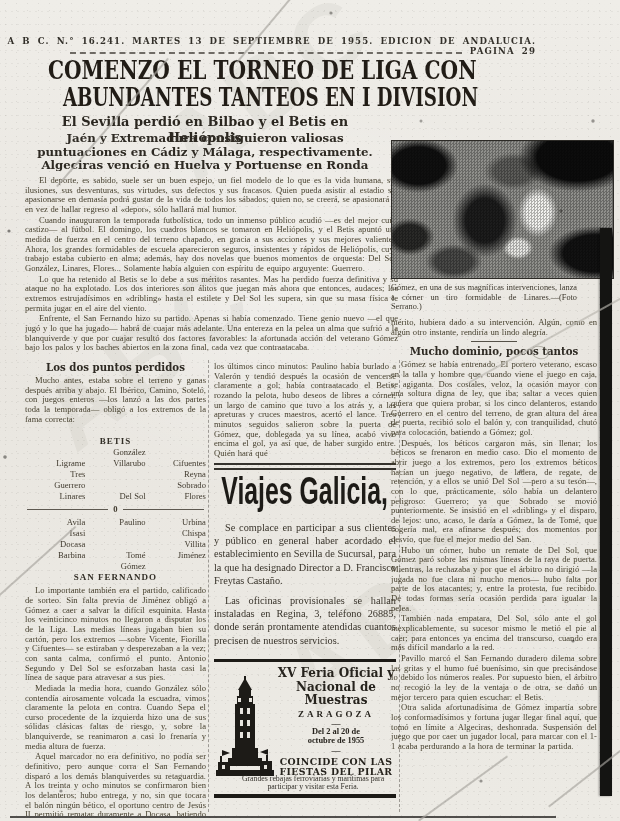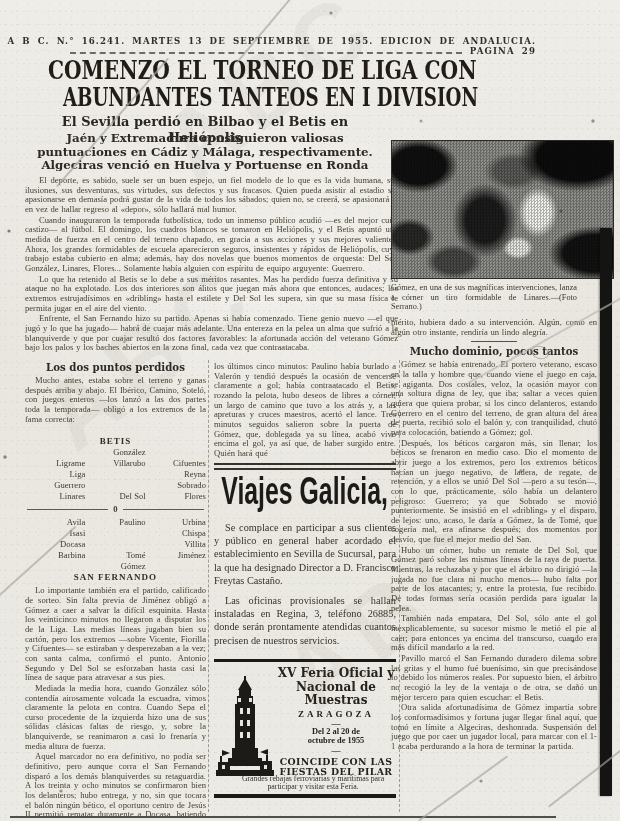--- a/index.html
+++ b/index.html
@@ -193,21 +193,21 @@
         <span data-interactable="false"></span>
         <span data-interactable="false">González</span>
         <span data-interactable="false"></span>
       </div>
     <div class="lu-row" data-interactable="false">
         <span data-interactable="false">Ligrame</span>
         <span data-interactable="false">Villarubo</span>
         <span data-interactable="false">Cifuentes</span>
       </div>
     <div class="lu-row" data-interactable="false">
-        <span data-interactable="false">Liga</span>
+        <span data-interactable="false">Tres</span>
         <span data-interactable="false"></span>
         <span data-interactable="false">Reyna</span>
       </div>
     <div class="lu-row" data-interactable="false">
         <span data-interactable="false">Guerrero</span>
         <span data-interactable="false"></span>
         <span data-interactable="false">Sobrado</span>
       </div>
     <div class="lu-row" data-interactable="false">
         <span data-interactable="false">Linares</span>

